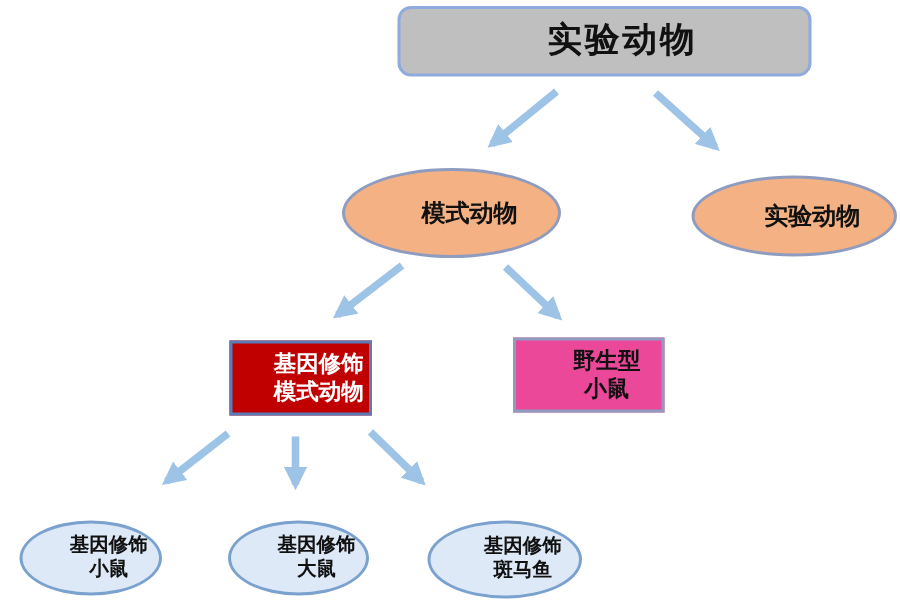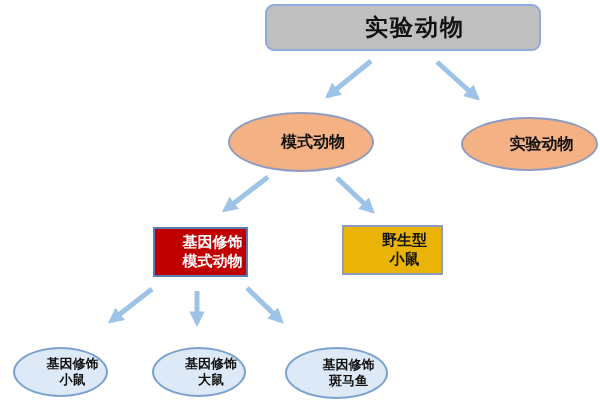--- a/index.html
+++ b/index.html
@@ -59,21 +59,21 @@
   }
   .box-red {
     left: 153px; top: 227px; width: 95px; height: 50px;
     background: #c00000;
     border: 2px solid #5b7cb8;
     color: #ffffff;
     font-size: 15px;
   }
   .box-peach {
     left: 342px; top: 225px; width: 101px; height: 50px;
-    background: #eab308;
+    background: #ec4899;
     border: 2px solid #8e9cc0;
     font-size: 15px;
   }
   .ellipse-blue {
     background: #dde9f6;
     border: 2px solid #7ba2cf;
     font-size: 13px;
   }
   .ellipse-gm-mouse {
     left: 13px; top: 347px; width: 95px; height: 50px;

